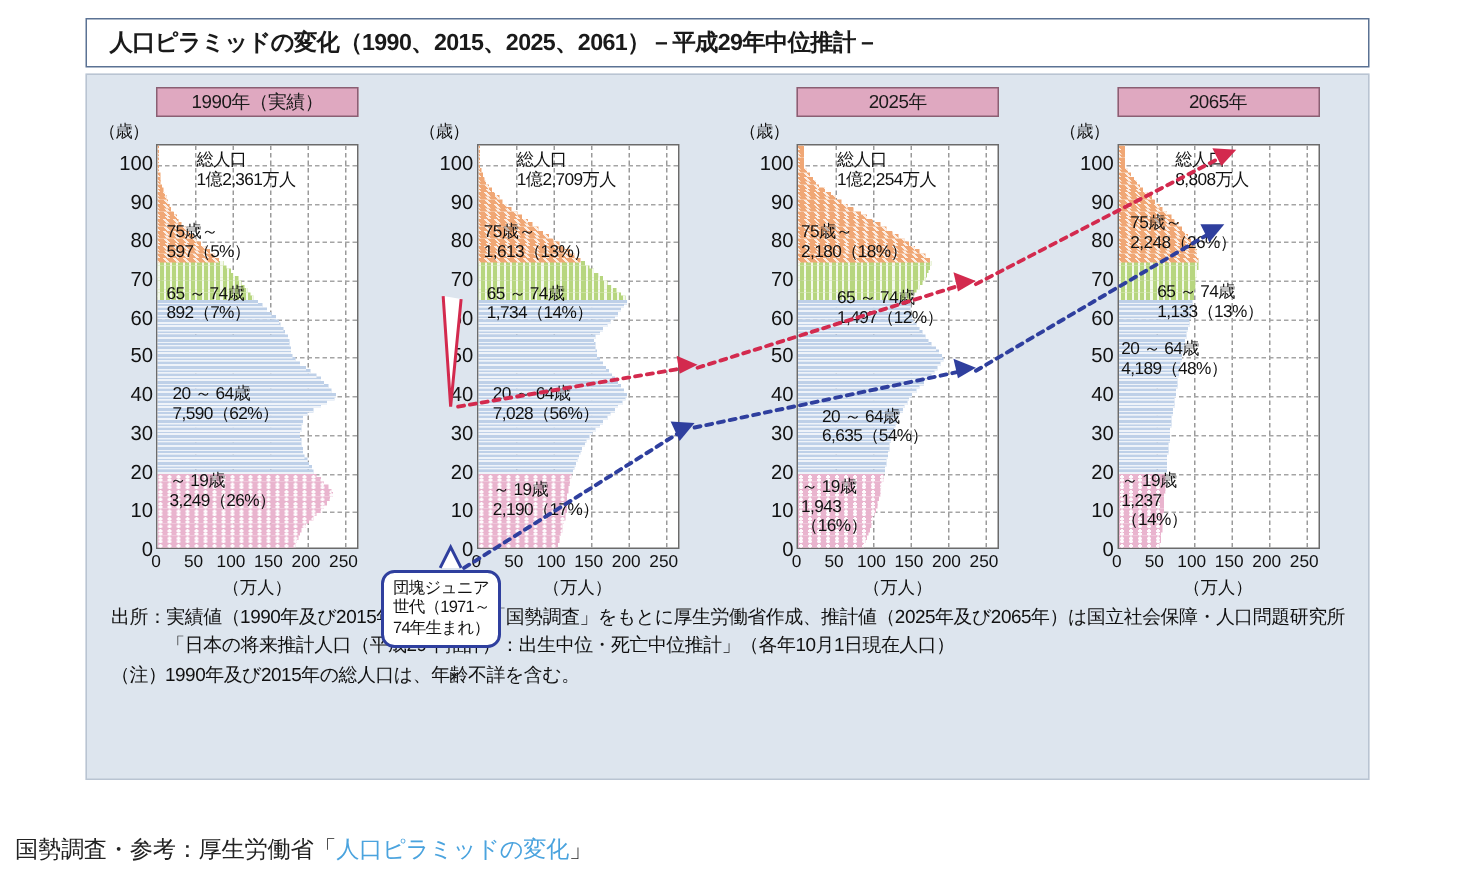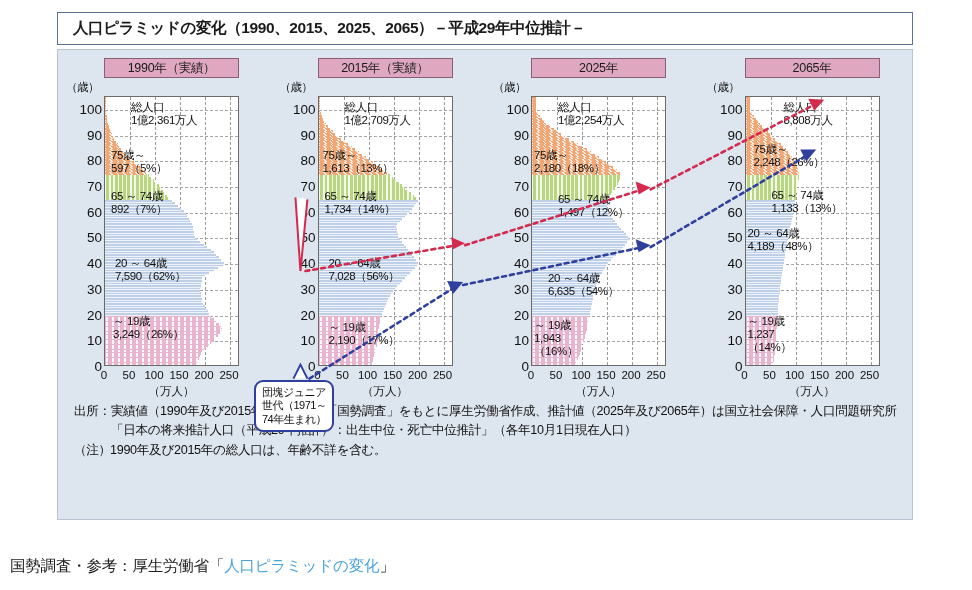--- a/index.html
+++ b/index.html
@@ -274,21 +274,21 @@
     pointer-events: none;
     z-index: 30;
   }
 </style>
 </head>
 <body>
 
 <div class="figure-wrap">
 
   <div class="title-bar">
-    <div class="title-text">人口ピラミッドの変化（1990、2015、2025、2065）－平成29年中位推計－</div>
+    <div class="title-text">人口ピラミッドの変化（1990、2015、2025、2061）－平成29年中位推計－</div>
   </div>
 
   <div class="figure-body">
 
     <div class="panels" id="panels">
         <div class="panel">
           <div class="panel-header">1990年（実績）</div>
           <div class="unit-age">（歳）</div>
           <div class="yaxis">
             <div class="ylab" style="top: 12.8571px;">100</div>
@@ -434,21 +434,20 @@
             <div class="xlab" style="left: 0px;">0</div>
             <div class="xlab" style="left: 25px;">50</div>
             <div class="xlab" style="left: 50px;">100</div>
             <div class="xlab" style="left: 75px;">150</div>
             <div class="xlab" style="left: 100px;">200</div>
             <div class="xlab" style="left: 125px;">250</div>
             <div class="xunit">（万人）</div>
           </div>
         </div>
         <div class="panel">
-          <div class="panel-header">2015年（実績）</div>
           <div class="unit-age">（歳）</div>
           <div class="yaxis">
             <div class="ylab" style="top: 12.8571px;">100</div>
             <div class="ylab" style="top: 38.5714px;">90</div>
             <div class="ylab" style="top: 64.2857px;">80</div>
             <div class="ylab" style="top: 90px;">70</div>
             <div class="ylab" style="top: 115.714px;">60</div>
             <div class="ylab" style="top: 141.429px;">50</div>
             <div class="ylab" style="top: 167.143px;">40</div>
             <div class="ylab" style="top: 192.857px;">30</div>

